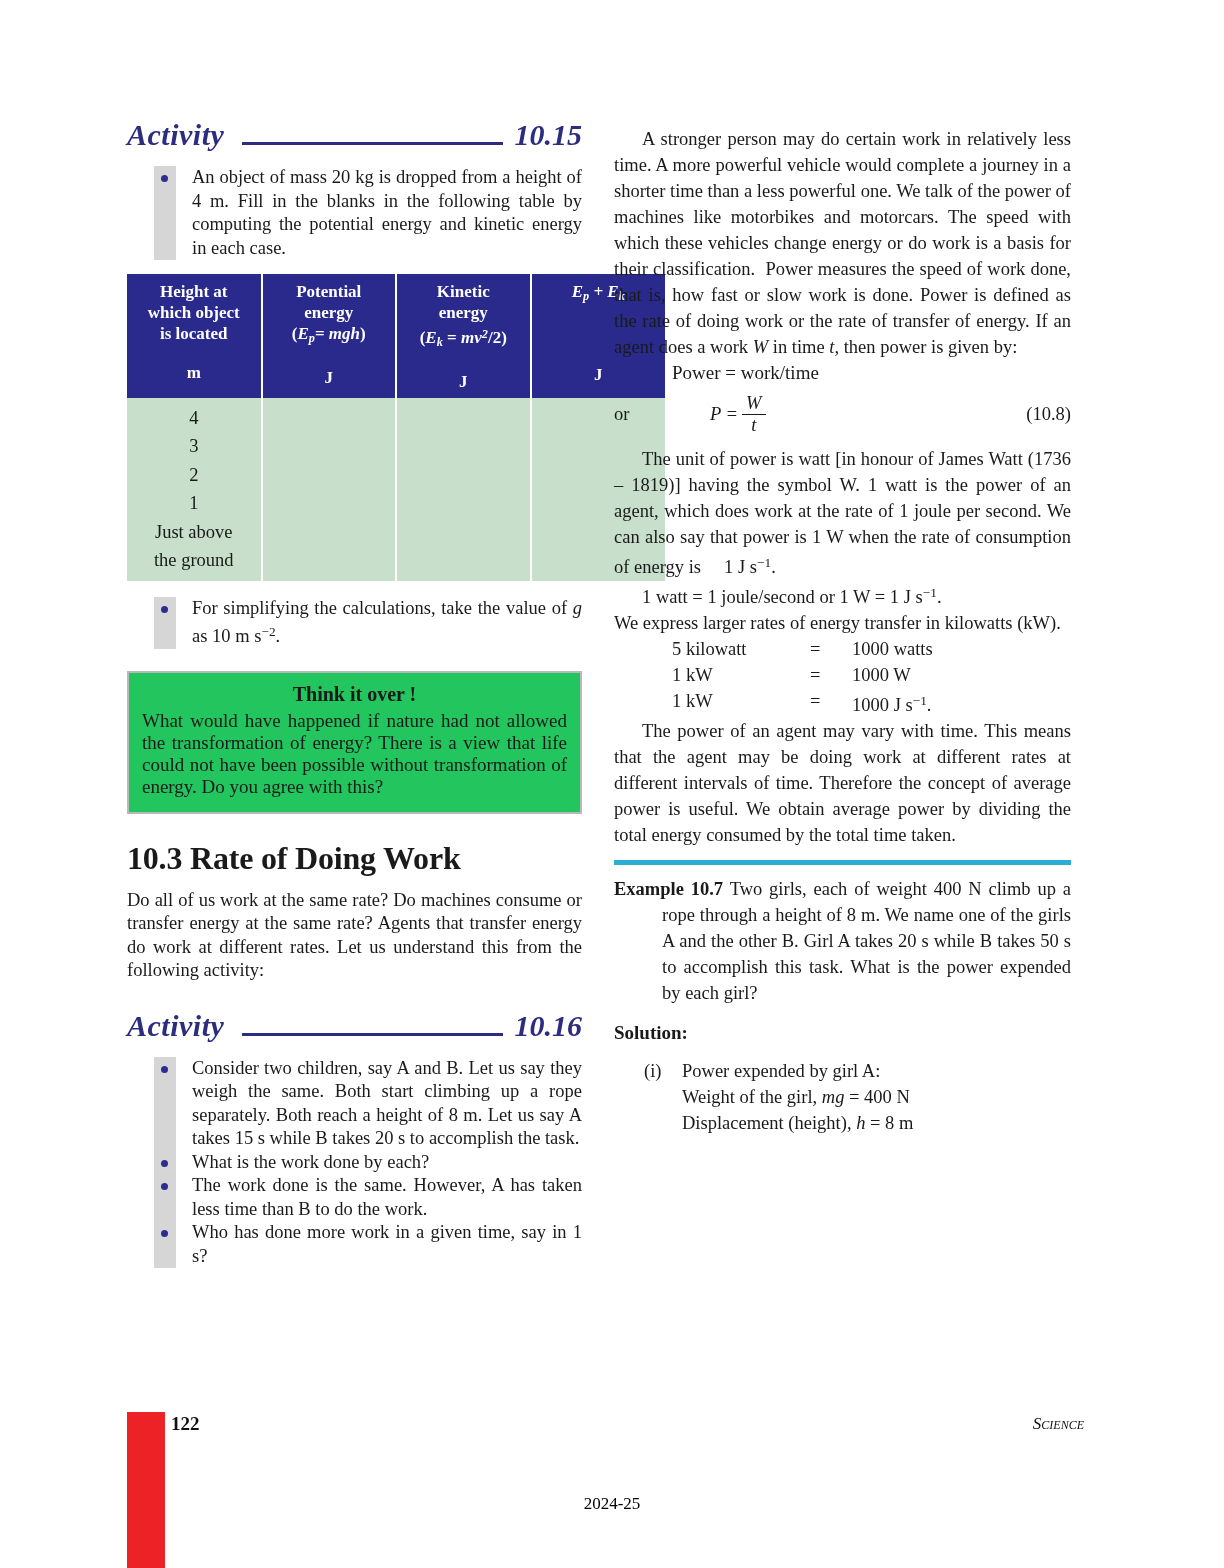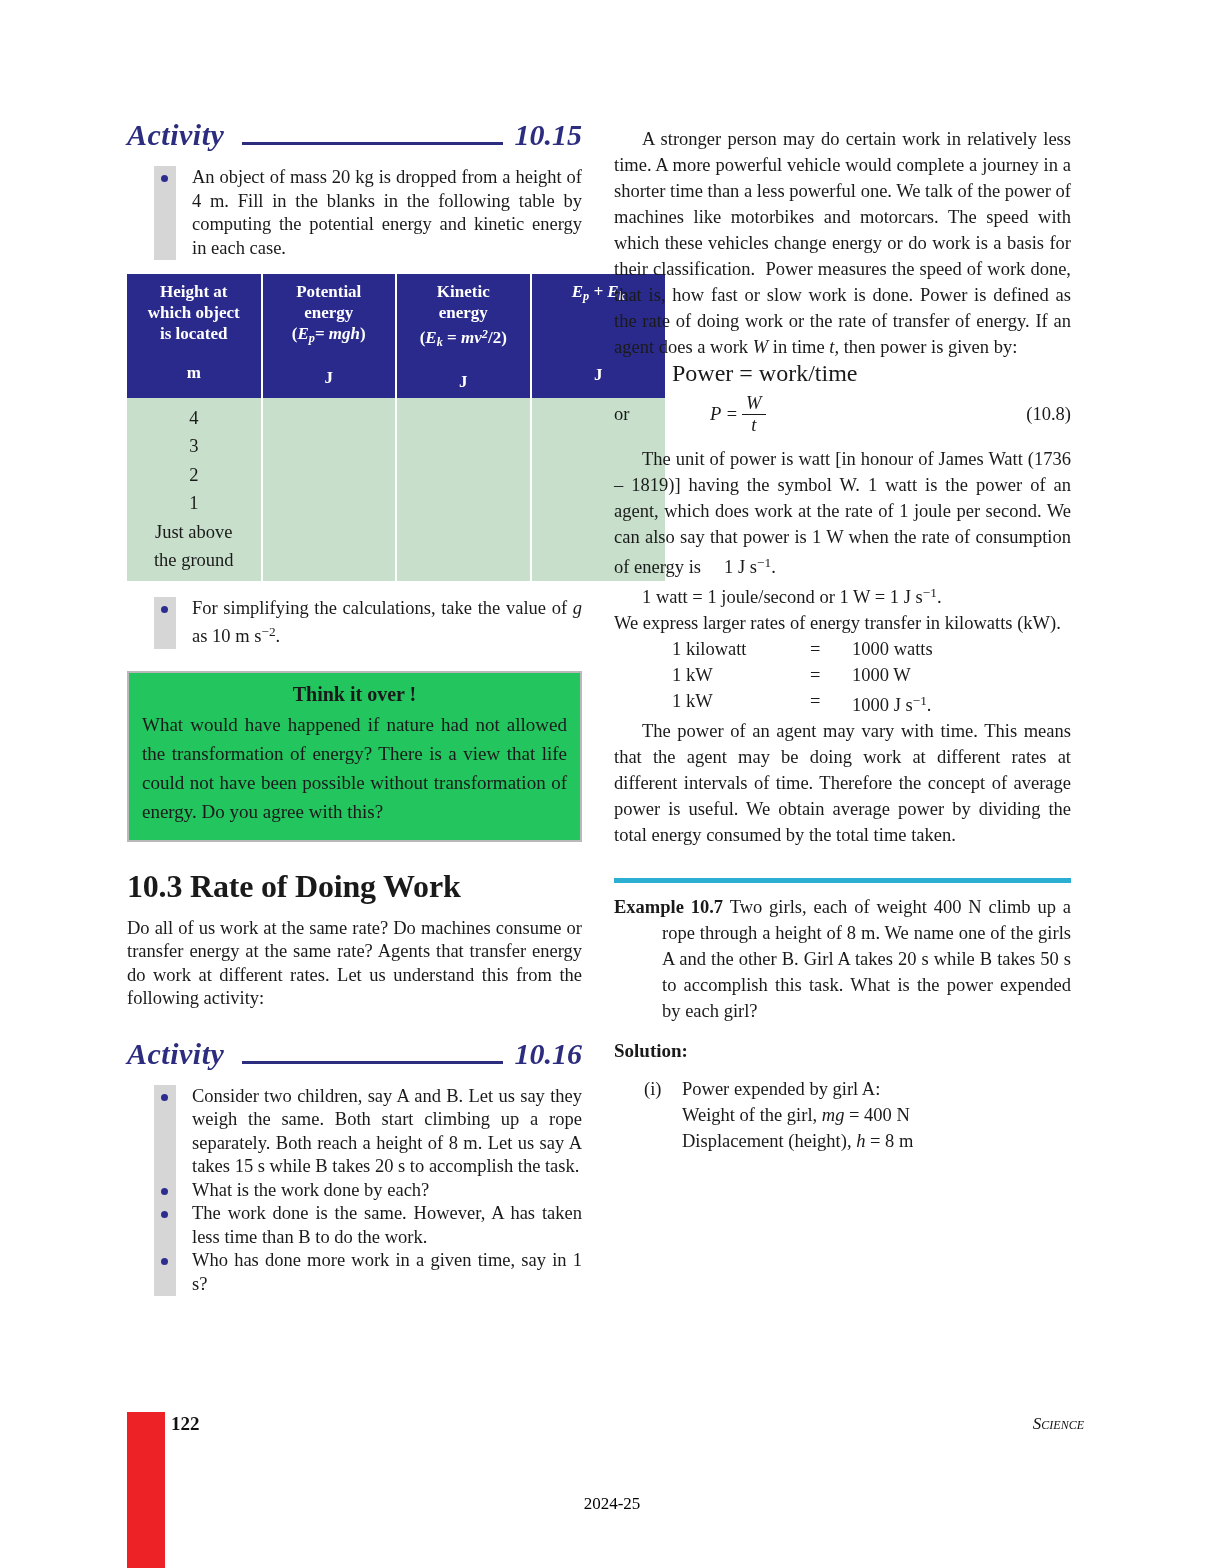--- a/index.html
+++ b/index.html
@@ -150,21 +150,21 @@
     width: 425px;
   }
   .think-title {
     text-align: center;
     font-weight: bold;
     font-size: 20px;
     margin-bottom: 4px;
   }
   .think-body {
     font-size: 19px;
-    line-height: 29px;
+    line-height: 22px;
     text-align: justify;
   }
 
   
   .section-heading {
     font-family: "Liberation Serif", "DejaVu Serif", serif;
     font-weight: bold;
     font-size: 32px;
     margin: 26px 0 12px 0;
     letter-spacing: -0.2px;
@@ -178,21 +178,21 @@
   
   .r-para {
     font-size: 18.5px;
     line-height: 26px;
     text-align: justify;
     margin: 0 0 0 0;
     text-indent: 28px;
   }
   .r-para.noindent { text-indent: 0; }
   .eq-line {
-    font-size: 24px;
+    font-size: 19px;
     line-height: 26px;
     margin-left: 58px;
   }
   .formula-row {
     display: flex;
     align-items: center;
     margin: 8px 0 10px 0;
     font-size: 18.5px;
   }
   .formula-or { width: 58px; }
@@ -217,21 +217,21 @@
     margin-left: 58px;
     font-size: 18.5px;
     line-height: 26px;
     border-collapse: collapse;
   }
   .kv-table td { padding: 0 0 0 0; vertical-align: top; }
   .kv-table td.k { width: 138px; }
   .kv-table td.eqs { width: 42px; }
 
   
-  .example-wrap { margin-top: 30px; }
+  .example-wrap { margin-top: 12px; }
   .example-rule {
     height: 5px;
     background: #2aaed2;
     width: 457px;
     margin-bottom: 11px;
   }
   .example-body {
     font-size: 18.5px;
     line-height: 26px;
   }
@@ -429,21 +429,21 @@
 
     <div class="r-para">
       1 watt = 1 joule/second or 1 W = 1 J s<span class="sup">−1</span>.
     </div>
 
     <div class="r-para noindent">We express larger rates of energy transfer in kilowatts (kW).</div>
 
     <table class="kv-table">
       <tbody>
           <tr>
-        <td class="k">1 kilowatt</td>
+        <td class="k">5 kilowatt</td>
         <td class="eqs">=</td>
         <td>1000 watts</td>
       </tr>
       <tr>
         <td class="k">1 kW</td>
         <td class="eqs">=</td>
         <td>1000 W</td>
       </tr>
       <tr>
         <td class="k">1 kW</td>

